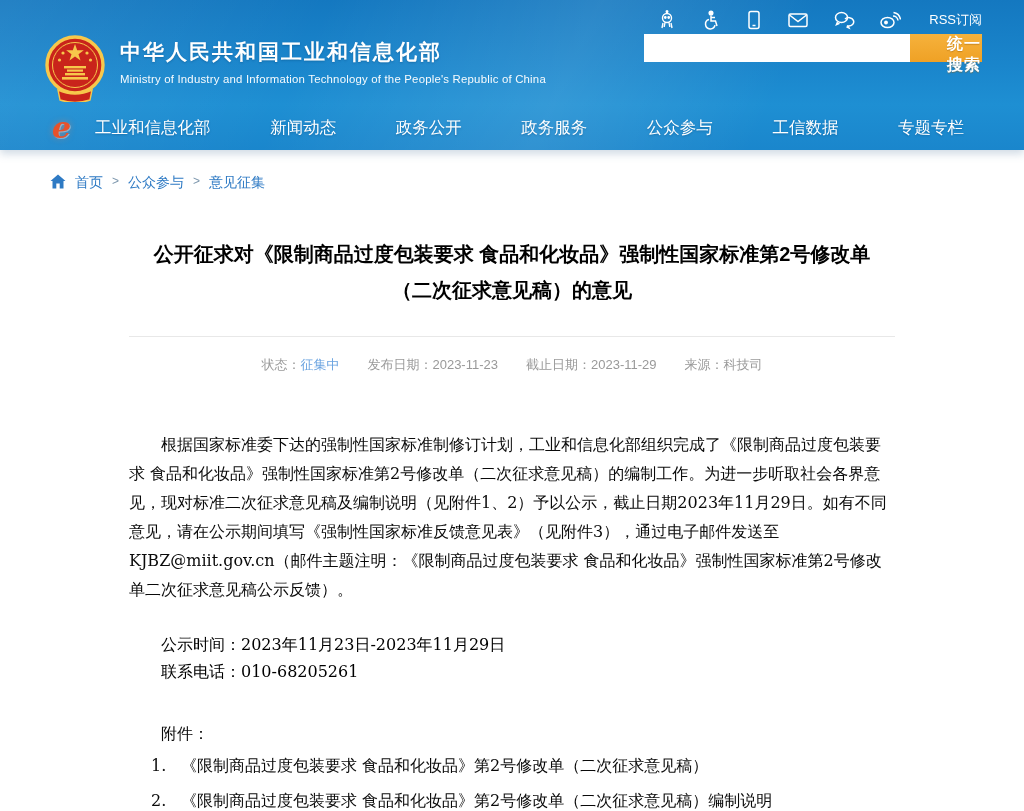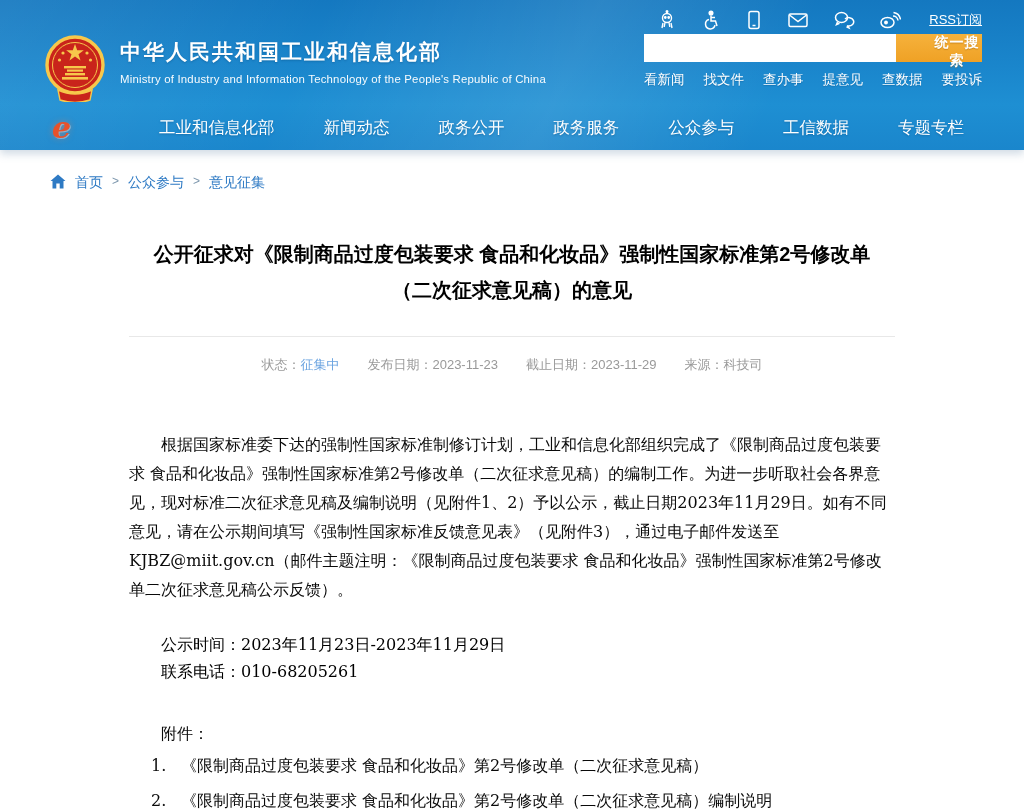--- a/index.html
+++ b/index.html
@@ -8,48 +8,48 @@
 
   
   .header {
     position:relative; height:150px; color:#fff;
     background:
       linear-gradient(115deg, rgba(255,255,255,0.07) 0%, rgba(255,255,255,0) 30%, rgba(255,255,255,0.10) 55%, rgba(255,255,255,0) 75%),
       linear-gradient(180deg, #1478c0 0%, #1a86cc 45%, #1e8fd3 70%, #1a86cc 100%);
     box-shadow:0 4px 8px rgba(90,125,160,0.28);
   }
   .topbar { height:32px; display:flex; justify-content:flex-end; align-items:center;
-    gap:24px; padding:8px 42px 0 0;text-decoration:underline; }
+    gap:24px; padding:8px 42px 0 0; }
   .topbar a { display:flex; align-items:center; color:#fff; text-decoration:none; }
   .topbar svg { display:block; }
   .rss-label { font-size:13px; color:#fff; margin-left:4px; }
 
   .brand-row { display:flex; align-items:flex-start; padding:2px 42px 0 44px; }
   .emblem { width:62px; height:68px; flex:none; }
   .titles { margin-left:14px; }
   .site-title { font-size:21px; font-weight:bold; letter-spacing:2px; line-height:36px;
     text-shadow:0 1px 2px rgba(0,60,110,0.35); }
   .site-sub { font-size:11.4px; margin-top:3px; opacity:0.96; letter-spacing:0.2px; }
 
   .search-block { margin-left:auto; width:338px; }
   .search-row { display:flex; height:28px; }
   .search-input { flex:1; border:none; outline:none; background:#fff; padding:0 8px;
     font-size:14px; }
-  .search-btn { width:86px; border:none; background:linear-gradient(180deg,#f6b23c,#efa125);
-    color:#fff; font-size:14px; font-weight:bold; letter-spacing:1px; cursor:pointer;
+  .search-btn { width:72px; border:none; background:linear-gradient(180deg,#f6b23c,#efa125);
+    color:#fff; font-size:16px; font-weight:bold; letter-spacing:1px; cursor:pointer;
     text-shadow:0 1px 1px rgba(150,90,0,0.45);padding-left:36px; }
   .quick-links { display:flex; justify-content:space-between; margin-top:9px; }
   .quick-links a { color:#fff; font-size:13.5px; text-decoration:none;
     text-shadow:0 1px 1px rgba(0,60,110,0.3); }
 
   .nav { height:48px; margin-top:2px; display:flex; align-items:center; padding:0 60px 0 52px; }
   .nav-logo { font-family:"DejaVu Serif",serif; font-style:italic; font-weight:bold;
     font-size:30px; color:#e8512a; line-height:30px;
     text-shadow:1px 1px 0 rgba(255,255,255,0.35), 0 0 6px rgba(255,120,60,0.5); }
-  .nav-items { flex:1; display:flex; justify-content:space-between; margin-left:88px;text-align:center; }
+  .nav-items { flex:1; display:flex; justify-content:space-between; margin-left:24px;text-align:center; }
   .nav-items a { color:#fff; font-size:16.5px; text-decoration:none;
     text-shadow:0 1px 2px rgba(0,60,110,0.35); }
 
   
   .breadcrumb { display:flex; align-items:flex-start; gap:9px; padding:24px 0 0 50px;
     font-size:14px; }
   .breadcrumb a { color:#2e7ac4; text-decoration:none; }
   .crumb-sep { color:#7d97ad; font-size:12px; }
 
   
@@ -150,28 +150,20 @@
     <div class="titles">
       <div class="site-title">中华人民共和国工业和信息化部</div>
       <div class="site-sub">Ministry of Industry and Information Technology of the People's Republic of China</div>
     </div>
 
     <div class="search-block">
       <div class="search-row">
         <input class="search-input" type="text" value="" style="">
         <button class="search-btn">统一搜索</button>
       </div>
-      <div class="quick-links">
-        <a href="#">看新闻</a>
-        <a href="#">找文件</a>
-        <a href="#">查办事</a>
-        <a href="#">提意见</a>
-        <a href="#">查数据</a>
-        <a href="#">要投诉</a>
-      </div>
     </div>
   </div>
 
   <div class="nav">
     <span class="nav-logo">e</span>
     <div class="nav-items">
       <a href="#">工业和信息化部</a>
       <a href="#">新闻动态</a>
       <a href="#">政务公开</a>
       <a href="#">政务服务</a>

